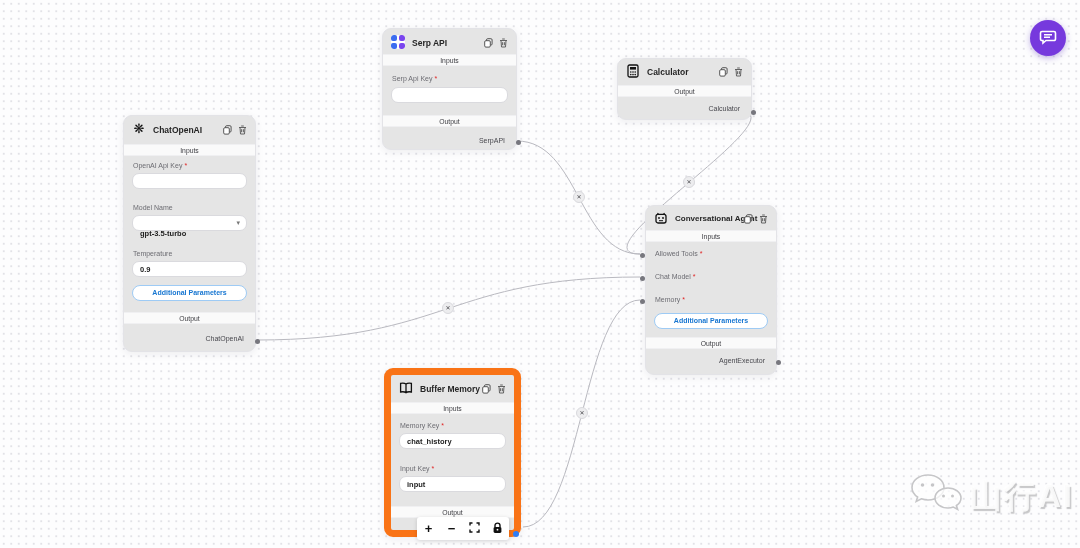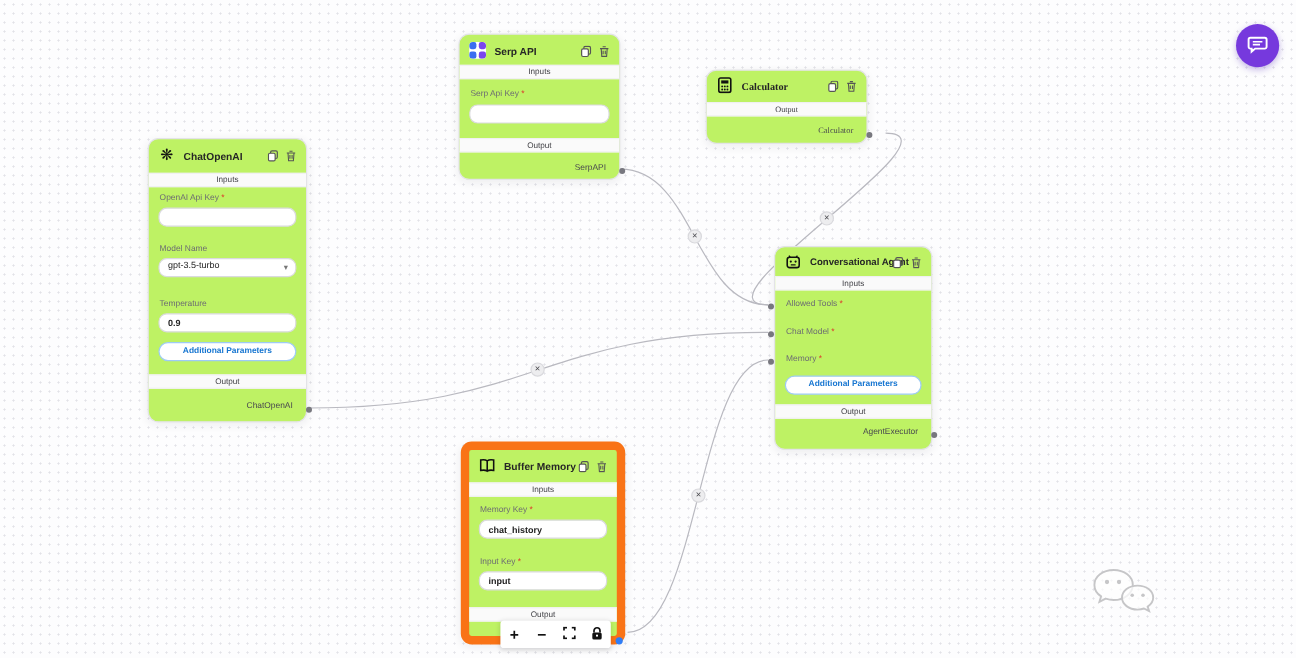--- a/index.html
+++ b/index.html
@@ -12,21 +12,21 @@
     background-size:7.5px 7.5px;
   }
   #edges { position:absolute; left:0; top:0; z-index:1; }
   .edge { fill:none; stroke:#b9b9c0; stroke-width:1; }
   .edge-x {
     position:absolute; z-index:1; width:12px; height:12px; border-radius:50%;
     background:#ededef; border:1px solid #d9d9dd; color:#4c4c50;
     font-size:6px; line-height:10px; text-align:center; cursor:pointer;
   }
   .node {
-    position:absolute; z-index:2; background:#bef264;
+    position:absolute; z-index:2; background:#e5e5e5;
     border:1px solid #e3e3e7; border-radius:9px;
     box-shadow:0 2px 8px rgba(30,30,40,.07);
   }
   .node.selected { border:7px solid #f97316; }
   .node-header { position:absolute; left:0; right:0; height:16px; }
   .node-icon { position:absolute; left:8px; top:0; width:14px; height:14px; }
   .node-title { position:absolute; left:29px; top:3px; font-size:8.5px; font-weight:700; color:#262626; white-space:nowrap; }
   .hicon { position:absolute; top:3px; width:9px; height:10px; cursor:pointer; }
   .hicon svg { display:block; }
   .copy-pos { right:23px; } .trash-pos { right:8px; }
@@ -37,21 +37,21 @@
   }
   .flabel { position:absolute; left:9px; font-size:7px; color:#6c6c72; white-space:nowrap; }
   .req { color:#e02424; }
   .tbox {
     position:absolute; left:8px; right:8px; height:16px;
     border:1px solid #dadade; border-radius:7px; background:#fff;
     font-family:"Liberation Sans", sans-serif; font-size:7.5px; font-weight:700;
     color:#222; padding:0 7px; outline:none; width:calc(100% - 16px);
   }
   .selectbox { position:absolute; left:8px; right:8px; height:16px; border:1px solid #dadade; border-radius:7px; background:#fff; cursor:pointer; }
-  .selectbox .val { position:absolute; left:7px; top:0; font-size:7.5px; font-weight:400; color:#222; }
+  .selectbox .val { position:absolute; left:7px; top:13px; font-size:7.5px; font-weight:700; color:#222; }
   .selectbox .chev { position:absolute; right:6px; top:3px; font-size:7px; color:#777; }
   .btn-params {
     position:absolute; left:8px; right:8px; height:16px; border-radius:9px;
     background:#fff; border:1px solid #9ecbf5; color:#1776d1;
     font-size:7px; font-weight:700; text-align:center; line-height:14px; cursor:pointer;
   }
   .anchor { position:absolute; right:11px; font-size:7px; color:#48484e; white-space:nowrap; }
   .handle { position:absolute; width:5px; height:5px; border-radius:50%; background:#77777e; cursor:crosshair; }
   .handle.in { left:-6px; }
   .handle.out { right:-5px; }
@@ -151,21 +151,21 @@
     </span>
   </div>
   <div class="band" style="top:25px;">Inputs</div>
   <div class="flabel" style="top:46px;"><span>Serp Api Key</span> <span class="req">*</span></div>
   <input class="tbox" style="top: 58px;" value="">
   <div class="band" style="top:86px;">Output</div>
   <div class="anchor" style="top:108px;">SerpAPI</div>
   <span class="handle out" style="top:110.5px;"></span>
 </div>
 
-<div class="node" style="left:588px; top:58px; width:135px; height:62px;font-family:Liberation Serif, serif;">
+<div class="node" style="left:617px; top:58px; width:135px; height:62px;">
   <div class="node-header" style="top:5px;">
     <span class="node-icon">
       <svg width="14" height="14" viewBox="0 0 14 14">
           <rect x="2" y="1" width="10" height="12" rx="1.5" fill="none" stroke="#111" stroke-width="1.3"></rect>
           <rect x="4" y="3" width="6" height="2.6" fill="#111"></rect>
           <circle cx="4.8" cy="8" r="0.8" fill="#111"></circle>
           <circle cx="7" cy="8" r="0.8" fill="#111"></circle>
           <circle cx="9.2" cy="8" r="0.8" fill="#111"></circle>
           <circle cx="4.8" cy="10.6" r="0.8" fill="#111"></circle>
           <circle cx="7" cy="10.6" r="0.8" fill="#111"></circle>
@@ -299,13 +299,14 @@
         <path d="M40 16 C32.8 16 27 20.4 27 26 C27 31.6 32.8 36 40 36 C41.9 36 43.7 35.7 45.3 35.1 L49.6 37.3 L48.4 33.5 C51.2 31.7 53 29 53 26 C53 20.4 47.2 16 40 16 Z"></path>
       </g>
       <g fill="#c4c4c6">
         <circle cx="14.5" cy="13" r="1.8"></circle>
           <circle cx="24.5" cy="13" r="1.8"></circle>
         <circle cx="35.5" cy="24" r="1.5"></circle>
           <circle cx="44.5" cy="24" r="1.5"></circle>
       </g>
     </svg>
   </span>
+  <span class="wm-text">山行AI</span>
 </div>
 
 </body></html>

